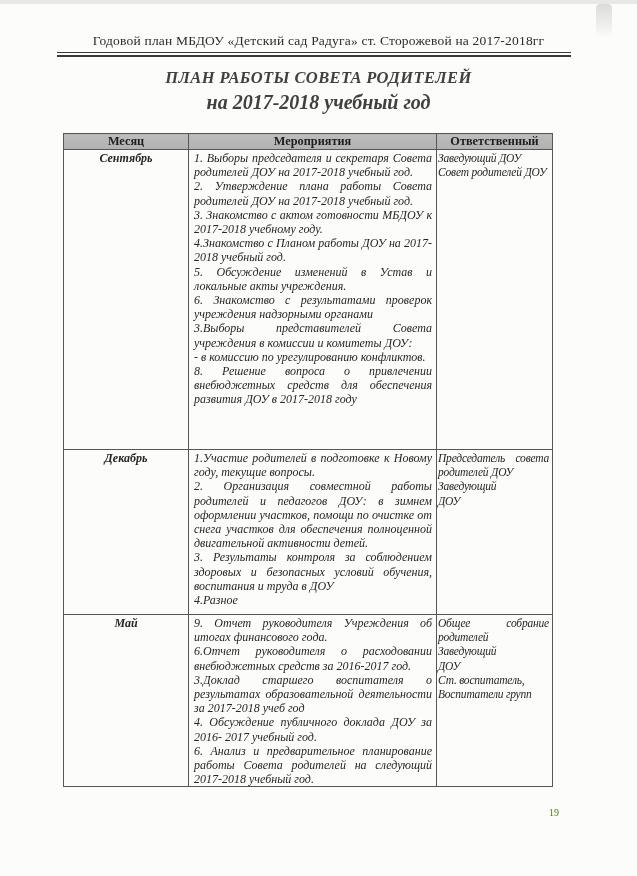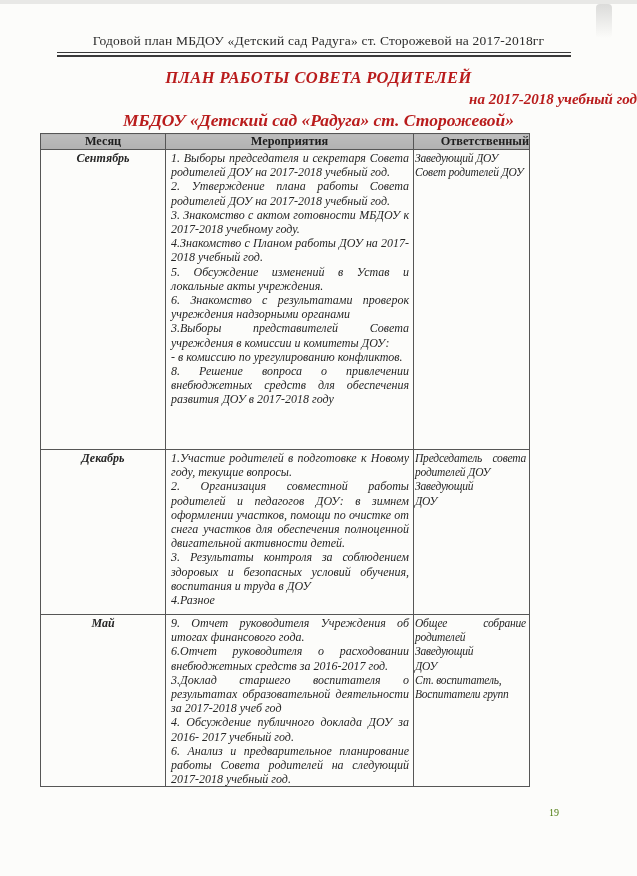--- a/index.html
+++ b/index.html
@@ -21,28 +21,28 @@
   .running-header{
     position:absolute;top:29px;left:0;width:100%;
     text-align:center;font-size:13.5px;letter-spacing:.2px;color:#2c2c2c;
   }
   .header-rule{
     position:absolute;top:48px;left:57px;width:514px;height:2px;
     border-top:1.5px solid #3a3a3a;border-bottom:2.5px solid #3a3a3a;
   }
   .title-block{
     position:absolute;top:64px;left:0;width:100%;
-    text-align:center;font-weight:bold;font-style:italic;color:#b91c1c;
+    text-align:center;font-weight:bold;font-style:italic;color:#404040;
   }
   .title-l1{font-size:16.5px;letter-spacing:.4px;}
-  .title-l2{font-size:15px;margin-top:3px;text-align:right;}
+  .title-l2{font-size:20px;margin-top:3px;}
   .title-l3{font-size:17.5px;margin-top:2px;}
 
   table.plan-table{
-    position:absolute;top:129px;left:40px;width:489px;
+    position:absolute;top:129px;left:63px;width:489px;
     border-collapse:collapse;table-layout:fixed;
     font-size:12px;color:#262626;
   }
   col.c1{width:125px;} col.c2{width:248px;} col.c3{width:116px;}
   .plan-table th,.plan-table td{border:1px solid #565656;}
   .plan-table th{
     height:13px;padding:1px 0;
     font-size:12.3px;font-weight:bold;line-height:13px;
     background:linear-gradient(180deg,#bcbcbc,#a9a9a9);
     color:#1e1e1e;
@@ -68,34 +68,33 @@
 
   <div class="scan-smudge"></div>
 
   <div class="running-header">Годовой план МБДОУ «Детский сад Радуга» ст. Сторожевой на 2017-2018гг</div>
 
   <div class="header-rule"></div>
 
   <div class="title-block">
     <div class="title-l1">ПЛАН РАБОТЫ СОВЕТА РОДИТЕЛЕЙ</div>
     <div class="title-l2">на 2017-2018 учебный год</div>
-    <div class="title-l3">МБДОУ «Детский сад «Радуга» ст. Сторожевой»</div>
   </div>
 
   <table class="plan-table">
     <colgroup>
         <col class="c1">
         <col class="c2">
         <col class="c3">
       </colgroup>
     <thead>
       <tr>
         <th style="background: linear-gradient(rgb(189, 189, 189), rgb(177, 177, 177));">Месяц</th>
         <th style="background: linear-gradient(rgb(189, 189, 189), rgb(177, 177, 177)); text-align: center;">Мероприятия</th>
-        <th style="background: linear-gradient(rgb(189, 189, 189), rgb(177, 177, 177)); text-align: right;">Ответственный</th>
+        <th style="background: linear-gradient(rgb(189, 189, 189), rgb(177, 177, 177));">Ответственный</th>
       </tr>
     </thead>
     <tbody>
   <tr>
     <td class="month-cell">Сентябрь</td>
     <td class="activities-cell">
             <p>1. Выборы председателя и секретаря Совета родителей ДОУ на 2017-2018 учебный год.</p>
             <p>2. Утверждение плана работы Совета родителей ДОУ на 2017-2018 учебный год.</p>
             <p>3. Знакомство с актом готовности МБДОУ к 2017-2018 учебному году.</p>
             <p>4.Знакомство с Планом работы ДОУ на 2017-2018 учебный год.</p>

